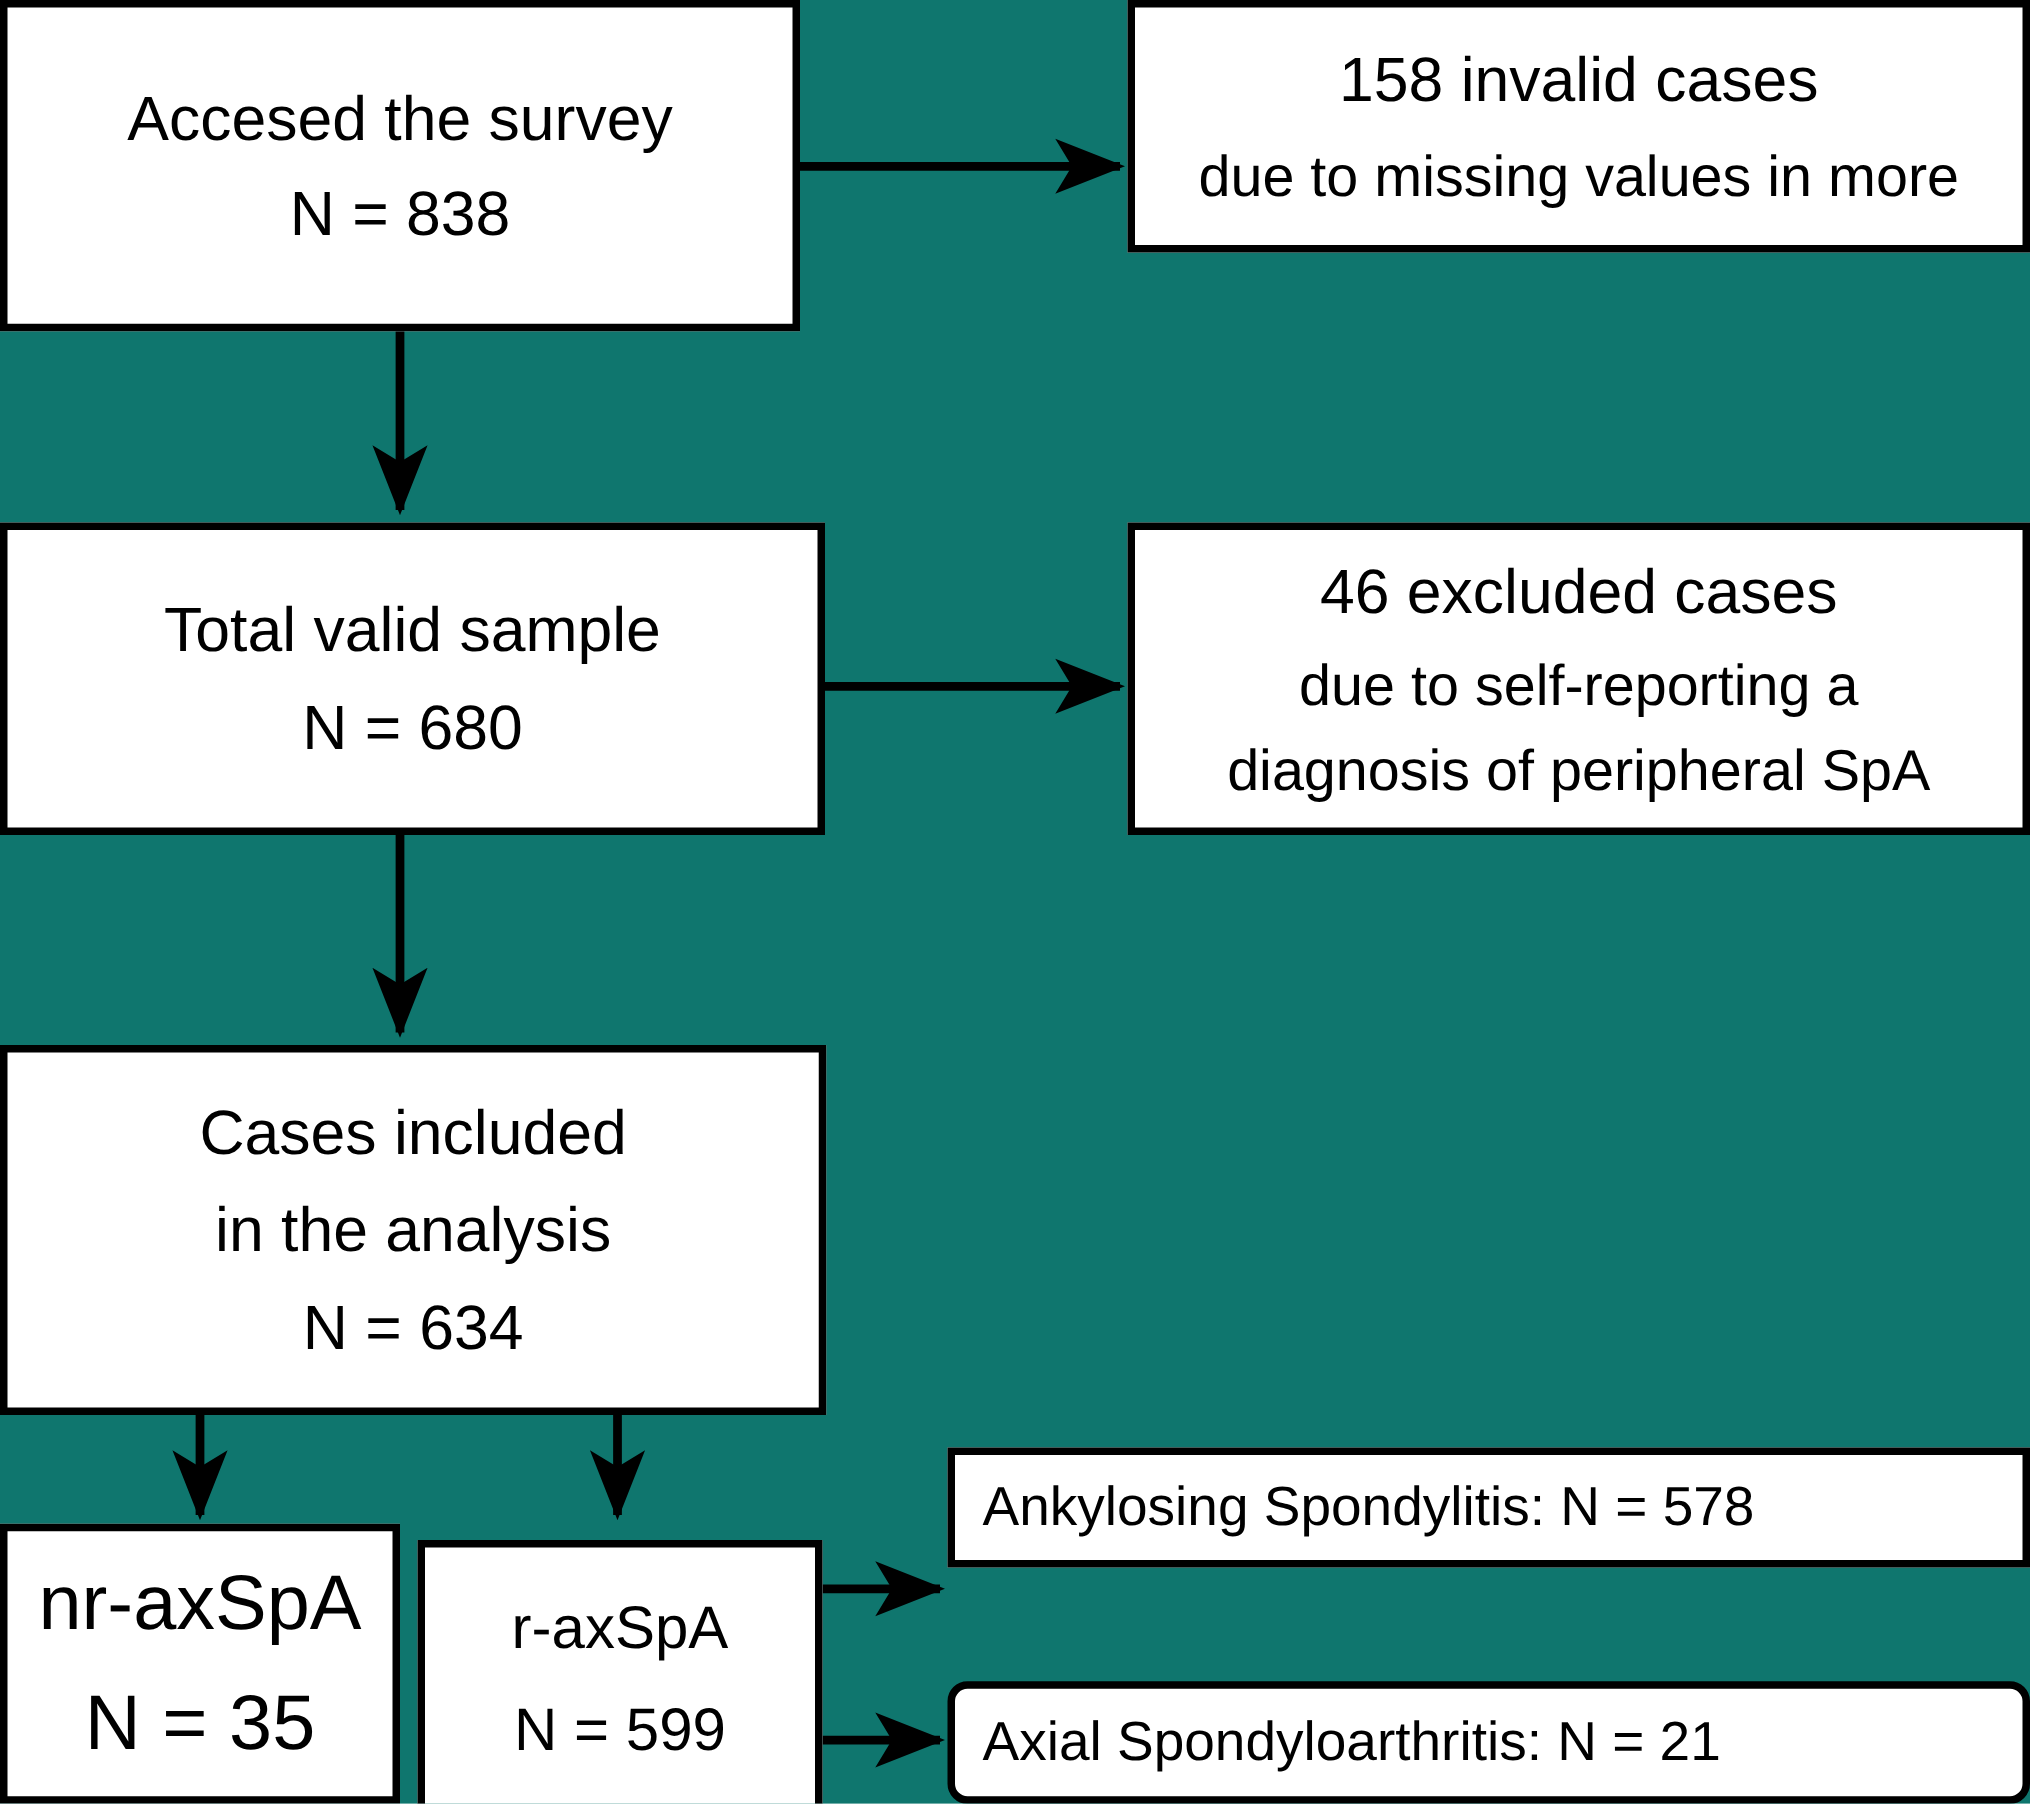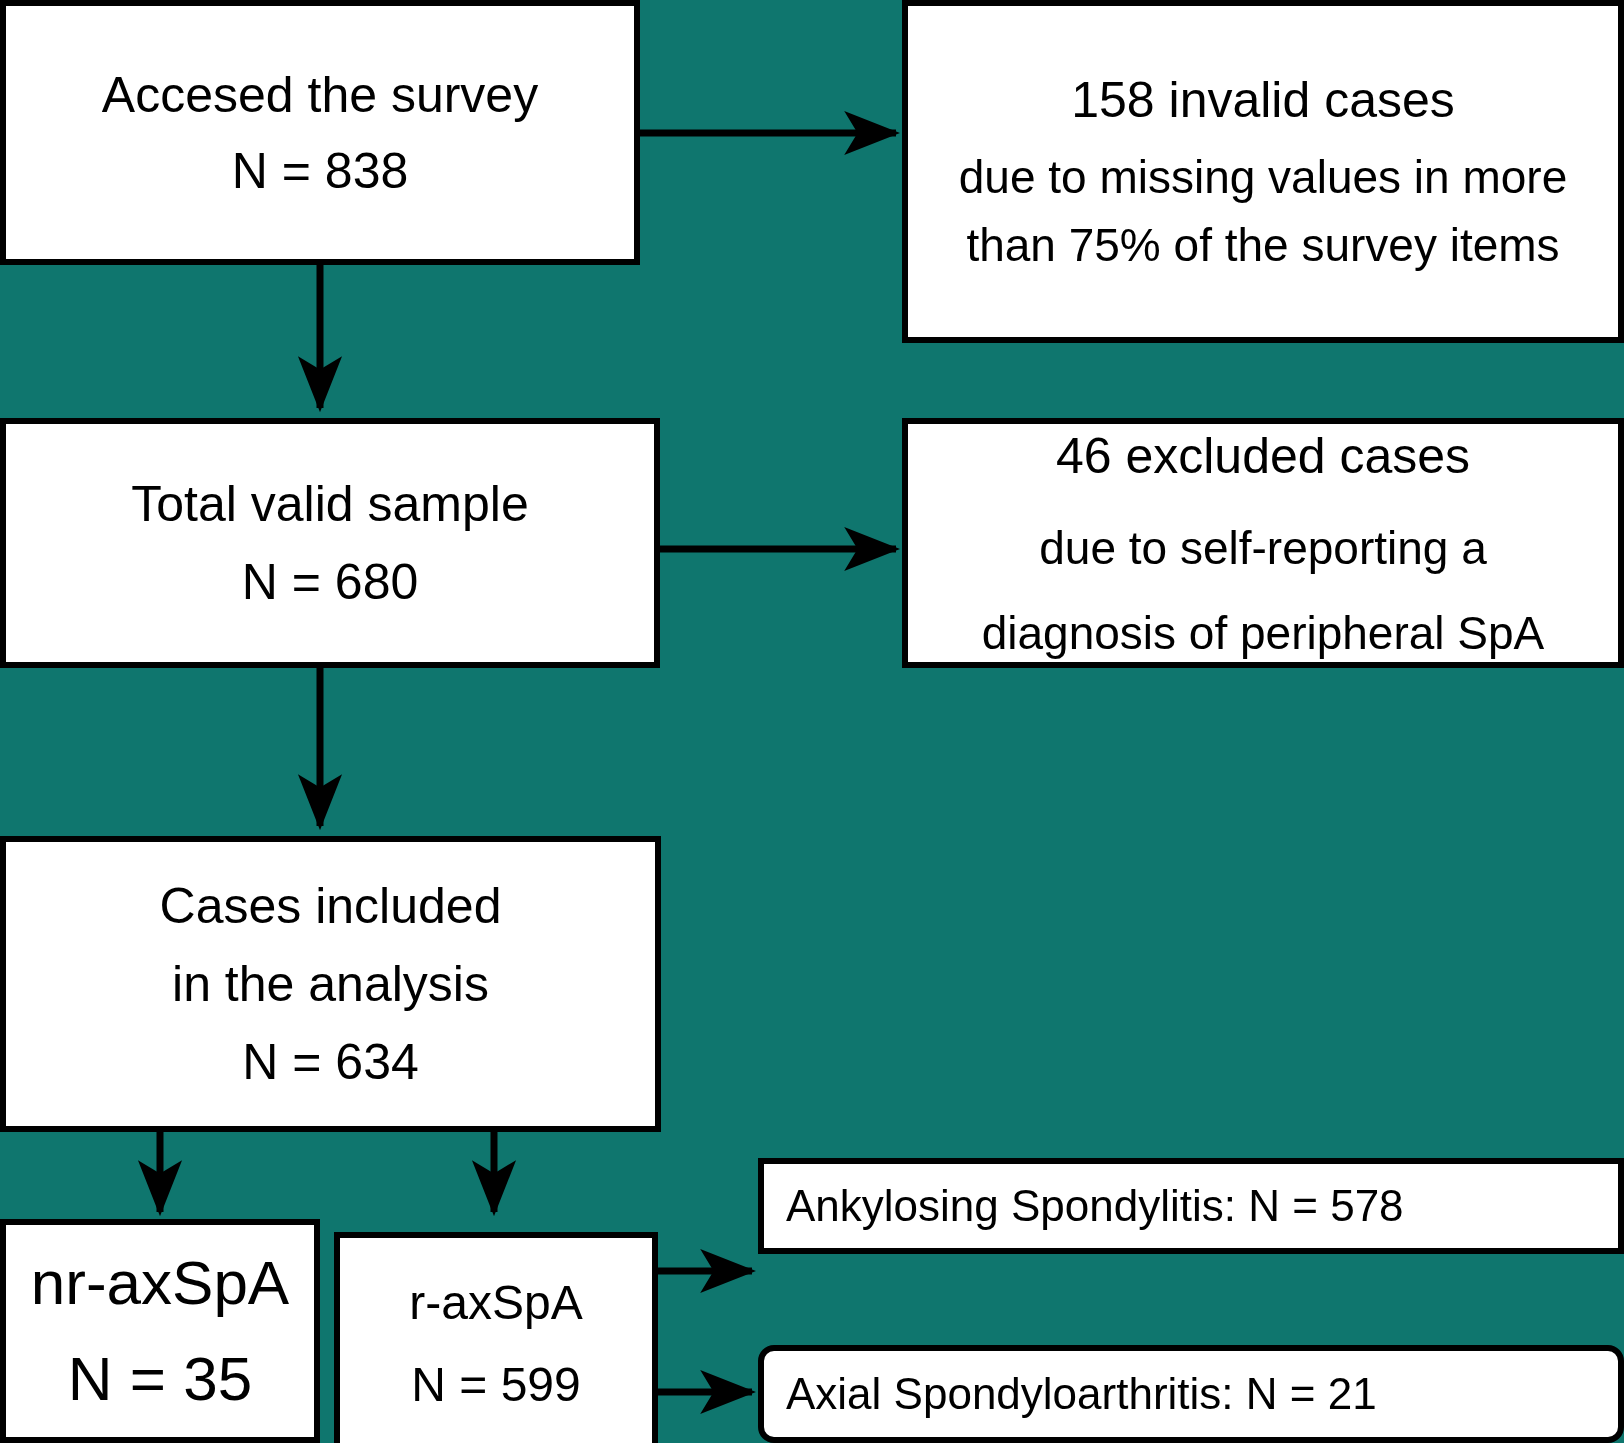--- a/index.html
+++ b/index.html
@@ -44,38 +44,37 @@
   }
   
   #box-accessed {
     left: 0px; top: 0px; width: 640px; height: 265px;
     font-size: 50px;
   }
   #box-accessed .node-line { margin: 13px 0; }
 
   
   #box-invalid {
-    left: 902px; top: 0px; width: 722px; height: 343px;
+    left: 902px; top: 0px; width: 722px; height: 202px;
     font-size: 46px;
   }
   #box-invalid .node-line { margin: 11px 0; }
   #box-invalid .line-head { font-size: 50px; margin-bottom: 18px; }
 
   
   #box-valid {
     left: 0px; top: 418px; width: 660px; height: 250px;
     font-size: 50px;
   }
   #box-valid .node-line { margin: 14px 0; }
 
   
   #box-excluded {
     left: 902px; top: 418px; width: 722px; height: 250px;
     font-size: 46px;
-    gap: 17px;
   }
   #box-excluded .node-line { margin: 11px 0; }
   #box-excluded .line-head { font-size: 50px; margin-bottom: 16px; }
 
   
   #box-included {
     left: 0px; top: 836px; width: 661px; height: 296px;
     font-size: 50px;
   }
   #box-included .node-line { margin: 14px 0; }
@@ -156,21 +155,20 @@
   </svg>
 
   <div class="node-box" id="box-accessed">
     <span class="node-line">Accesed the survey</span>
     <span class="node-line">N = 838</span>
   </div>
 
   <div class="node-box" id="box-invalid">
     <span class="node-line line-head">158 invalid cases</span>
     <span class="node-line">due to missing values in more</span>
-    <span class="node-line">than 75% of the survey items</span>
   </div>
 
   <div class="node-box" id="box-valid">
     <span class="node-line">Total valid sample</span>
     <span class="node-line">N = 680</span>
   </div>
 
   <div class="node-box" id="box-excluded">
     <span class="node-line line-head">46 excluded cases</span>
     <span class="node-line">due to self-reporting a</span>

